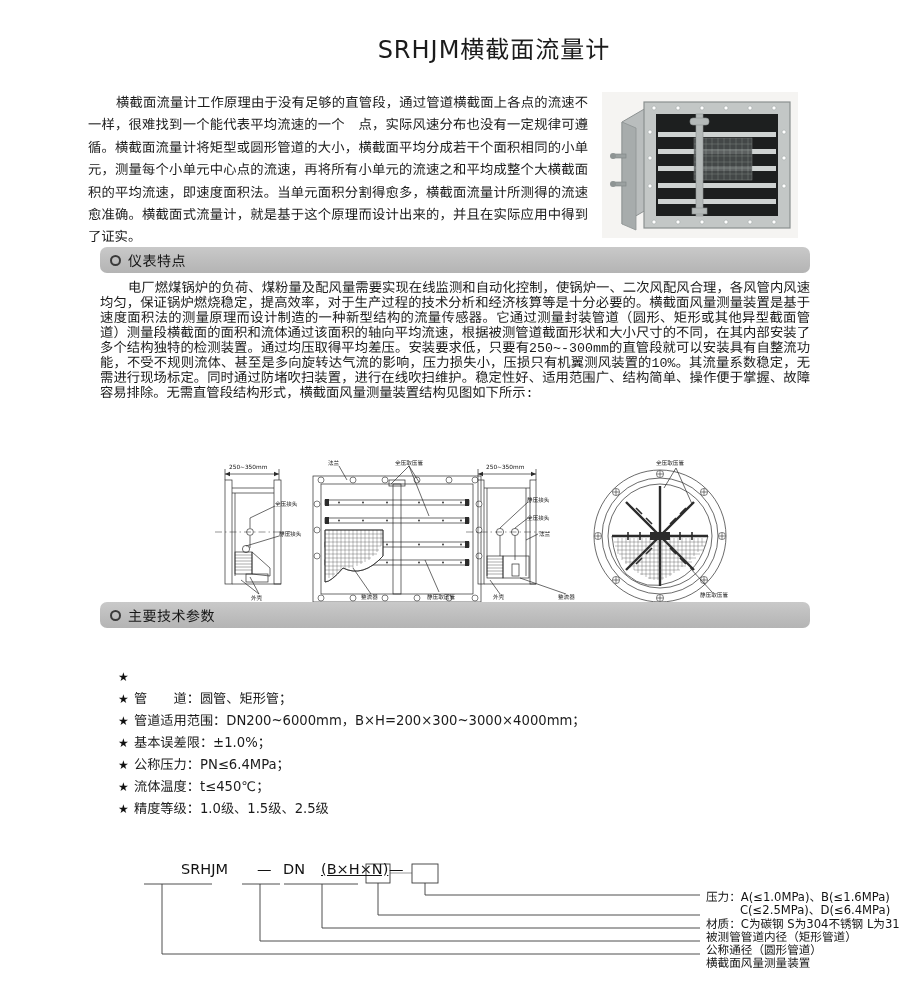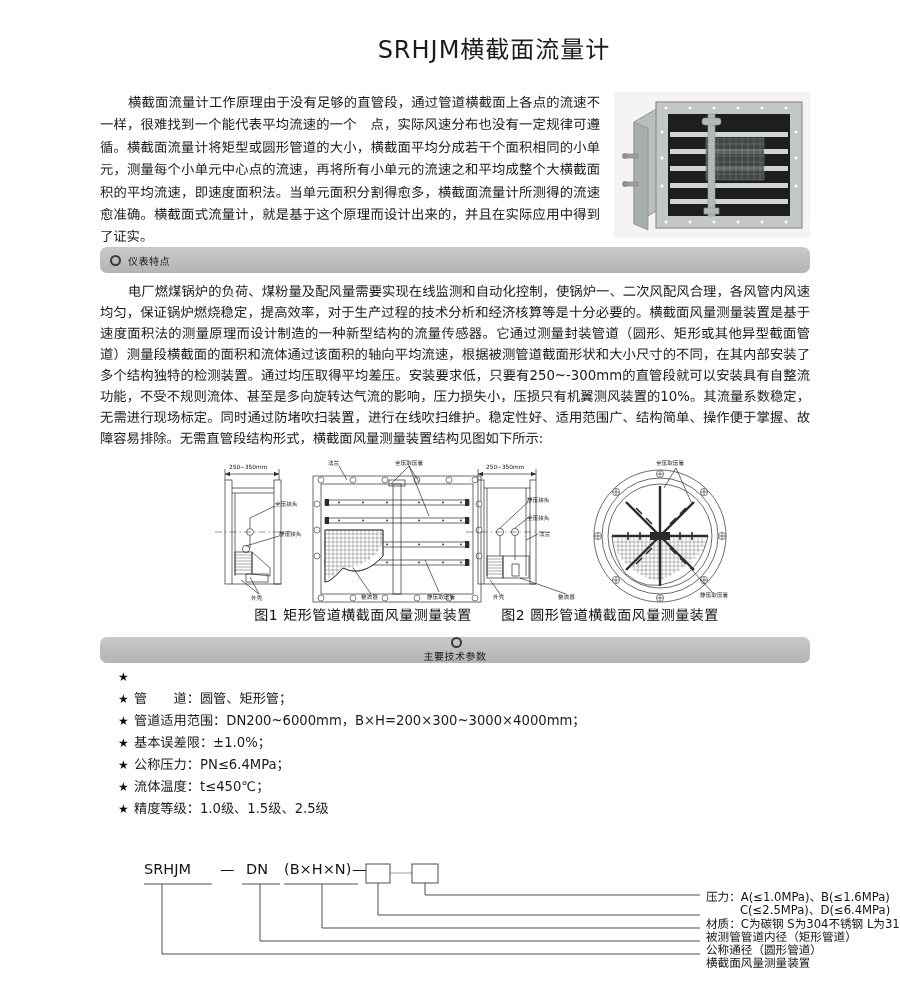--- a/index.html
+++ b/index.html
@@ -19,21 +19,21 @@
     position:absolute;left:0;top:30px;width:900px;
     text-align:center;
     font-size:24px;letter-spacing:1px;
     font-weight:400;color:#1b1b1b;
     font-family:"DejaVu Sans","Liberation Sans",sans-serif;
     padding-left:44px;
   }
 
   
   .intro-wrap{
-    position:absolute;left:100px;top:92px;width:710px;
+    position:absolute;left:88px;top:92px;width:710px;
   }
   .intro-text{
     font-size:13.3px;
     line-height:22.4px;
     text-align:justify;
     text-justify:inter-ideograph;
     color:#1b1b1b;
     text-indent:28px;
   }
   .photo{
@@ -51,28 +51,28 @@
     position:absolute;left:100px;width:710px;height:26px;
     background:linear-gradient(to bottom,#c9c9c9 0%,#bdbdbd 55%,#b4b4b4 100%);
     border-radius:7px;
     display:flex;align-items:center;
   }
   .sec-bar .ring{
     width:11px;height:11px;border:2px solid #3a3a3a;border-radius:50%;
     margin-left:10px;margin-right:7px;flex:0 0 auto;box-sizing:border-box;
   }
   .sec-bar .sec-title{
-    font-size:10px;color:#171717;letter-spacing:.5px;
+    font-size:14px;color:#171717;letter-spacing:.5px;
   }
 
   
   .features{
     position:absolute;left:100px;top:281px;width:710px;
-    font-size:13.3px;line-height:21px;text-align:justify;
-    text-justify:inter-ideograph;text-indent:28px;color:#1b1b1b;
+    font-size:13.3px;line-height:15px;text-align:justify;
+    text-justify:inter-ideograph;text-indent:28px;color:#1b1b1b;font-family:Liberation Mono, monospace;
   }
 
   
   .figures{
     position:absolute;left:100px;top:456px;width:710px;height:170px;
   }
   .fig{position:absolute;top:0;width:300px;height:170px;}
   .fig-1{left:113px;}
   .fig-2{left:360px;}
   .fig-cap{
@@ -97,20 +97,21 @@
 
   
   .model{
     position:absolute;left:100px;top:862px;width:710px;height:130px;
   }
   .model svg{position:absolute;left:0;top:0;}
 
   .code-text{
     position:absolute;font-size:14.5px;color:#131313;white-space:nowrap;
     font-family:"DejaVu Sans","Liberation Sans",sans-serif;
+    margin-left:37px;
   }
   .ann-text{
     position:absolute;font-size:11.6px;color:#131313;white-space:nowrap;
   }
   .lbl{
     position:absolute;font-size:5.6px;color:#111;white-space:nowrap;
   }
   .dimlbl{
     position:absolute;font-size:5.8px;color:#111;white-space:nowrap;
   }
@@ -515,21 +516,21 @@
       <div class="lbl" style="left:79px;top:74px;">法兰</div>
       <div class="lbl" style="left:33px;top:137px;">外壳</div>
       <div class="lbl" style="left:98px;top:137px;">整流器</div>
       <div class="lbl" style="left:196px;top:3px;">全压取压管</div>
       <div class="lbl" style="left:240px;top:135px;">静压取压管</div>
 
       <div class="fig-cap">图2  圆形管道横截面风量测量装置</div>
     </div>
   </div>
 
-  <div class="sec-bar" style="top:637px;flex-direction:column;">
+  <div class="sec-bar" style="top:602px;">
     <span class="ring"></span>
     <span class="sec-title">主要技术参数</span>
   </div>
 
   <div class="params">
     <div class="param-row">
       <span class="star">★</span>
     </div>
     <div class="param-row">
       <span class="star">★</span>
@@ -578,21 +579,21 @@
       <path d="M222,22 L222,66 L600,66"></path>
 
       <path d="M160,22 L160,79 L600,79"></path>
 
       <path d="M62,22 L62,92 L600,92"></path>
     </svg>
 
     <span class="code-text" style="left:44px;top:-1px;">SRHJM</span>
     <span class="code-text" style="left:120px;top:-1px;">—</span>
     <span class="code-text" style="left:146px;top:-1px;">DN</span>
-    <span class="code-text" style="left:184px;top:-1px;">(B×H×N)</span>
+    <span class="code-text" style="left:184px;top:-1px;text-decoration:underline;">(B×H×N)</span>
     <span class="code-text" style="left:252px;top:-1px;">—</span>
 
     <span class="ann-text" style="left:606px;top:26px;">压力：A(≤1.0MPa)、B(≤1.6MPa)</span>
     <span class="ann-text" style="left: 640px; top: 39px;">C(≤2.5MPa)、D(≤6.4MPa)</span>
     <span class="ann-text" style="left: 606px; top: 53px;">材质：C为碳钢  S为304不锈钢  L为316L不锈钢  Q为其它</span>
     <span class="ann-text" style="left: 606px; top: 66px;">被测管管道内径（矩形管道）</span>
     <span class="ann-text" style="left: 606px; top: 79px;">公称通径（圆形管道）</span>
     <span class="ann-text" style="left: 606px; top: 92px;">横截面风量测量装置</span>
   </div>
 

